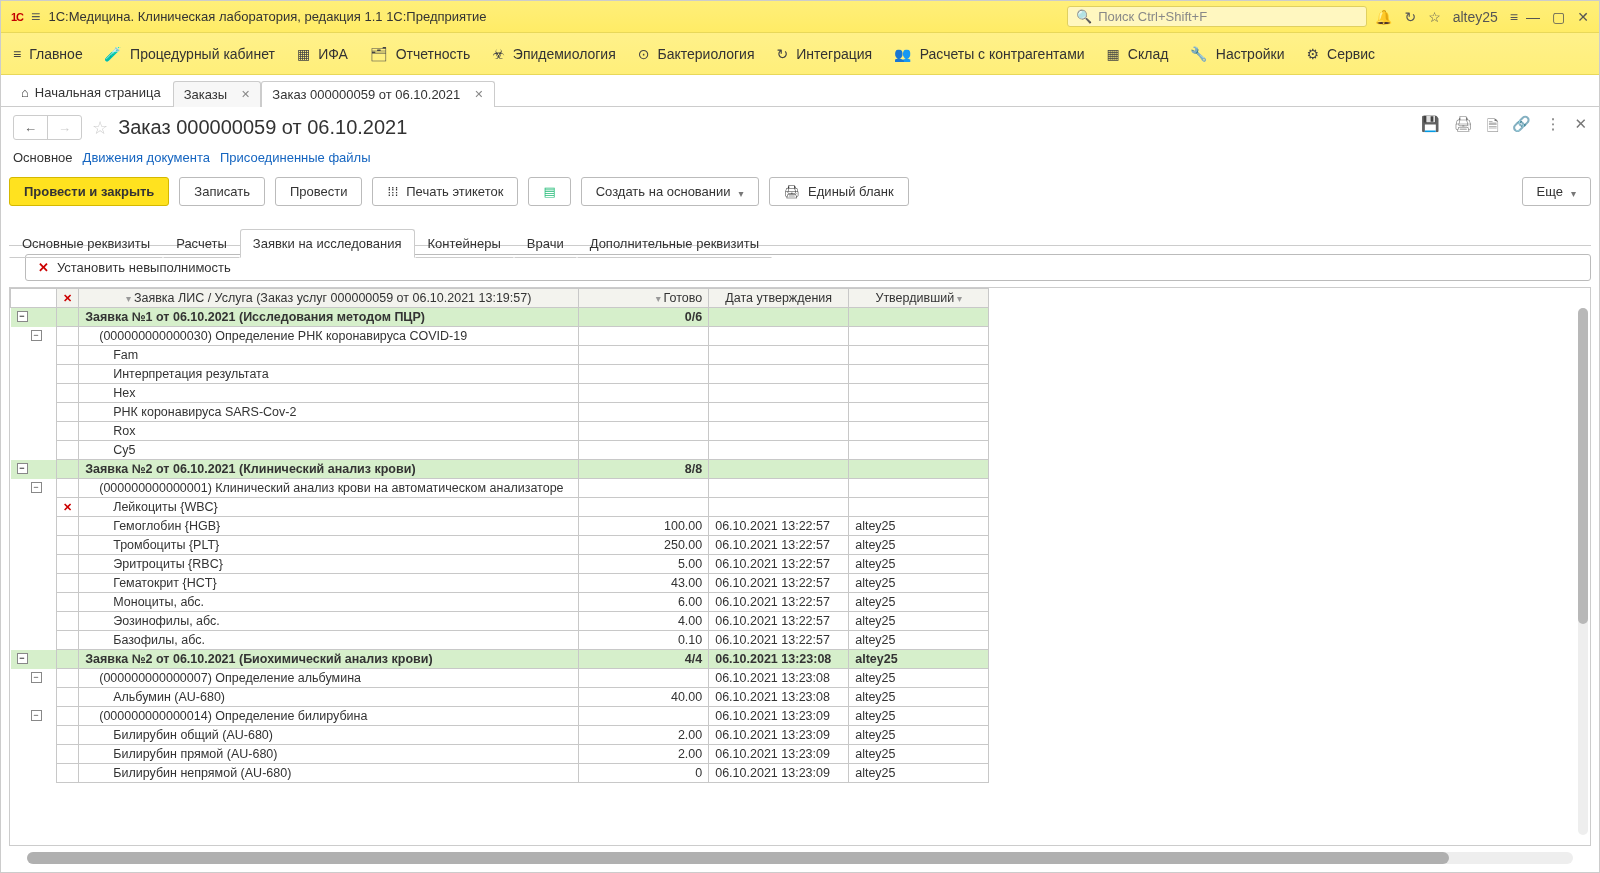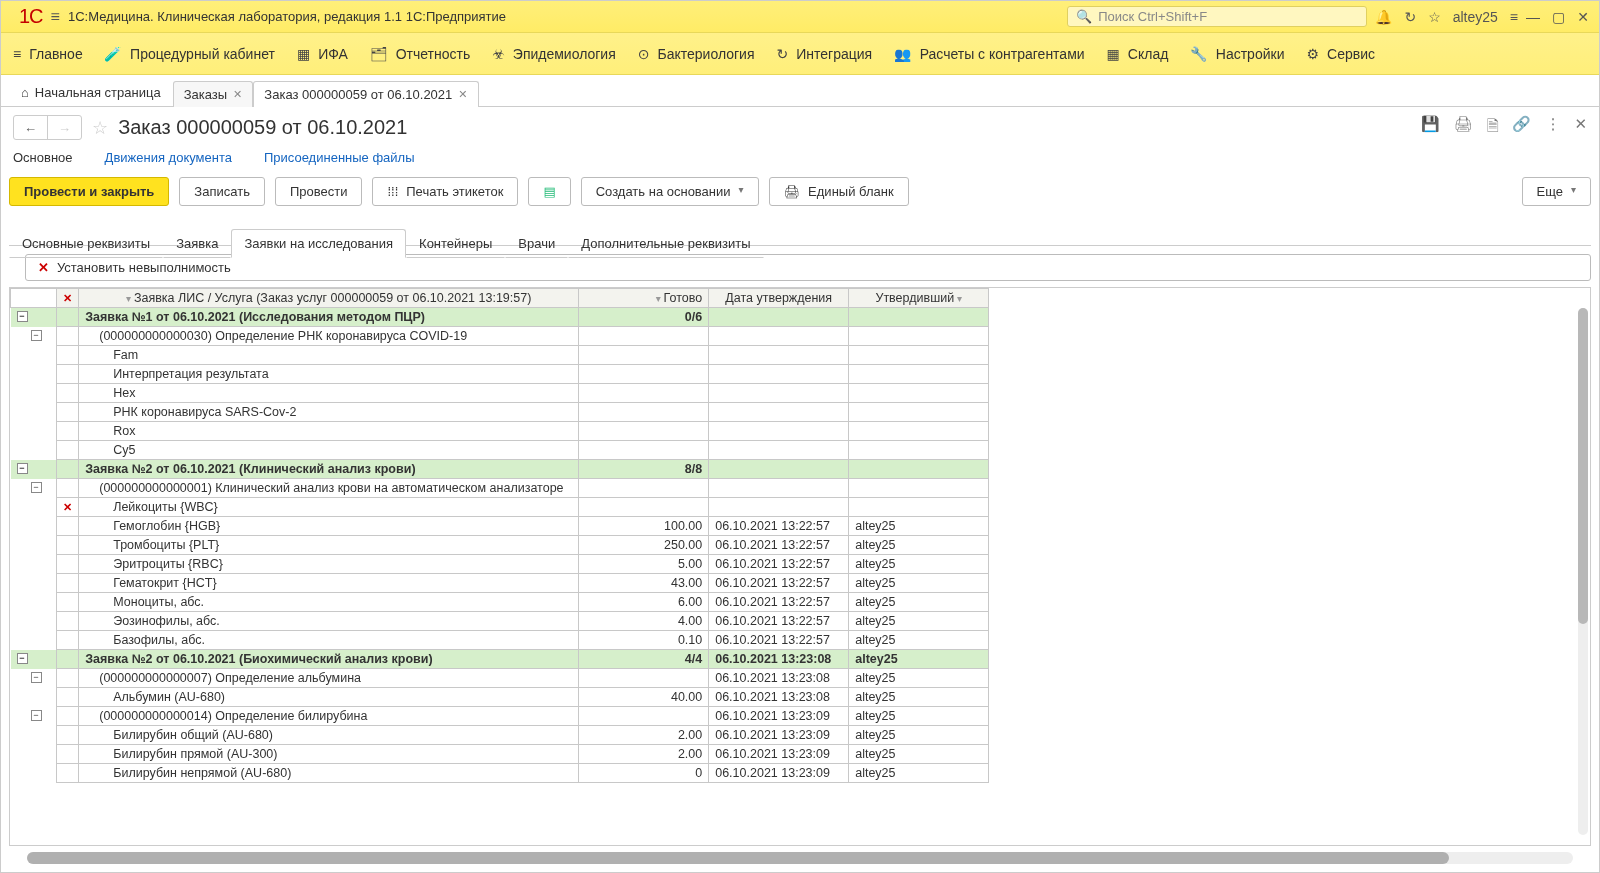--- a/index.html
+++ b/index.html
@@ -1,59 +1,59 @@
 <!DOCTYPE html>
 <html><head>
 <meta charset="utf-8">
 <style>
   * { box-sizing: border-box; }
   html, body { margin:0; padding:0; height:100%; font-family: Arial, sans-serif; font-size:13px; color:#333; background:#fff; overflow:hidden;}
   body { display:flex; flex-direction:column; width:1600px; height:873px; border:1px solid #ccc;}
 
   
   .titlebar { height:32px; background:linear-gradient(#ffef7a,#ffec66); display:flex; align-items:center; gap:8px; padding:0 10px; border-bottom:1px solid #e8d85a;}
-  .logo { font-weight:normal; color:#c40000; font-size:20px; letter-spacing:-1px;margin-left:8px;}
+  .logo { font-weight:bold; color:#c40000; font-size:11px; letter-spacing:-1px;}
   .hamburger { font-size:16px; color:#555; cursor:pointer;}
   .titlebar .title { flex:0 0 auto; color:#333;}
   .titlebar .spacer { flex:1 1 auto;}
   .searchbox { display:flex; align-items:center; gap:6px; background:#fff7c0; border:1px solid #e0d060; border-radius:3px; padding:2px 8px; width:300px; color:#888;}
   .winbtns, .right-icons { display:flex; gap:12px; color:#555; align-items:center;}
   .right-icons span, .winbtns span { cursor:pointer; font-size:14px;}
 
   
   .menubar { height:42px; background:linear-gradient(#fff18a,#ffef7a); display:flex; align-items:center; gap:22px; padding:0 12px; border-bottom:1px solid #e8d85a; font-size:14px;}
   .menubar .item { display:flex; align-items:center; gap:8px; cursor:pointer; color:#333;}
   .menubar .ic { font-size:14px; color:#444;}
 
   
   .tabstrip { height:32px; display:flex; align-items:flex-end; border-bottom:1px solid #ccc; padding:0 8px; gap:0; background:#fff;}
   .home-tab { display:flex; align-items:center; gap:6px; padding:6px 12px; cursor:pointer;}
-  .tab { display:flex; align-items:center; gap:6px; padding:5px 10px; border:1px solid #ccc; border-bottom:none; background:#fff; cursor:pointer; position:relative; top:1px; border-radius:3px 3px 0 0;}
+  .tab { display:flex; align-items:center; gap:14px; padding:5px 10px; border:1px solid #ccc; border-bottom:none; background:#fff; cursor:pointer; position:relative; top:1px; border-radius:3px 3px 0 0;}
   .tab.inactive { background:#f7f7f7;}
   .tab .x { color:#888; font-size:11px;}
 
   
   .page-area { flex:1 1 auto; display:flex; flex-direction:column; overflow:hidden; padding:0 8px 8px 8px;}
   .page-head { display:flex; align-items:center; gap:10px; padding:8px 4px 4px 4px;}
   .navarrows { display:flex; border:1px solid #ccc; border-radius:3px;}
   .navarrows span { padding:4px 10px; cursor:pointer; color:#555;}
   .navarrows span + span { border-left:1px solid #ccc;}
   .star { color:#ccc; font-size:18px;}
   .page-title { font-size:20px; font-weight:normal;}
   .head-spacer{flex:1;}
   .head-icons { display:flex; gap:14px; color:#777; font-size:15px;}
   .head-icons span{cursor:pointer;}
 
-  .sublinks { display:flex; gap:32px; padding:6px 4px 12px 4px; font-size:13px;}
+  .sublinks { display:flex; gap:10px; padding:6px 4px 12px 4px; font-size:13px;}
   .sublinks .active { color:#333;}
   .sublinks .link { color:#1565c0; cursor:pointer;}
 
   
   .toolbar { display:flex; gap:10px; align-items:center; padding:0 0 10px 0;}
-  .btn { border:1px solid #bbb; background:#fff; padding:6px 14px; border-radius:3px; cursor:pointer; display:flex; align-items:flex-start; gap:8px; font-size:13px;}
+  .btn { border:1px solid #bbb; background:#fff; padding:6px 14px; border-radius:3px; cursor:pointer; display:flex; align-items:flex-end; gap:8px; font-size:13px;}
   .btn.primary { background:#ffe21f; border-color:#d4b800; font-weight:bold;}
   .btn .ic{font-size:13px;}
   .toolbar .spacer{flex:1;}
   .dd::after{content:" ▾"; color:#777; font-size:10px;}
 
   
   .inner-tabs { display:flex; border-bottom:1px solid #ccc;}
   .inner-tab { padding:6px 12px; border:1px solid #ccc; border-bottom:1px solid #fff; background:#fff; cursor:pointer; position:relative; top:13px; border-radius:3px 3px 0 0;}
   .inner-tab.inactive { border:1px solid transparent; border-bottom:1px solid #ccc; background:transparent; color:#333;}
 
@@ -228,21 +228,21 @@
         <span>Единый бланк</span>
       </div>
     <span class="spacer"></span>
     <div class="btn dd">
         <span>Еще</span>
       </div>
   </div>
 
   <div class="inner-tabs" id="inner-tabs">
       <div class="inner-tab inactive">Основные реквизиты</div>
-      <div class="inner-tab inactive">Заявка</div>
+      <div class="inner-tab inactive">Расчеты</div>
       <div class="inner-tab ">Заявки на исследования</div>
       <div class="inner-tab inactive">Контейнеры</div>
       <div class="inner-tab inactive">Врачи</div>
       <div class="inner-tab inactive">Дополнительные реквизиты</div>
     </div>
 
   <div class="sub-toolbar">
     <div class="btn">
         <span class="redx">✕</span>
         <span>Установить невыполнимость</span>
@@ -504,21 +504,21 @@
             <td class="service-col indent2">Билирубин общий (AU-680)</td>
             <td class="ready-col">2.00</td>
             <td class="date-col">06.10.2021 13:23:09</td>
             <td class="user-col">altey25</td>
           </tr>
           <tr>
             <td class="tree-cell">
               <div class="tree-cell-wrap"></div>
             </td>
             <td class="mark-col"></td>
-            <td class="service-col indent2">Билирубин прямой (AU-300)</td>
+            <td class="service-col indent2">Билирубин прямой (AU-680)</td>
             <td class="ready-col">2.00</td>
             <td class="date-col">06.10.2021 13:23:09</td>
             <td class="user-col">altey25</td>
           </tr>
           <tr>
             <td class="tree-cell">
               <div class="tree-cell-wrap"></div>
             </td>
             <td class="mark-col"></td>
             <td class="service-col indent2">Билирубин непрямой (AU-680)</td>

